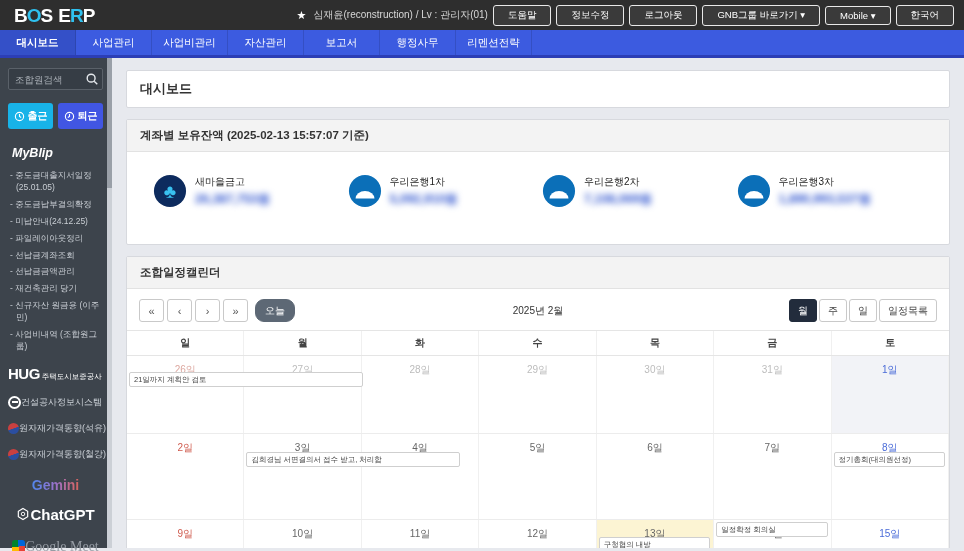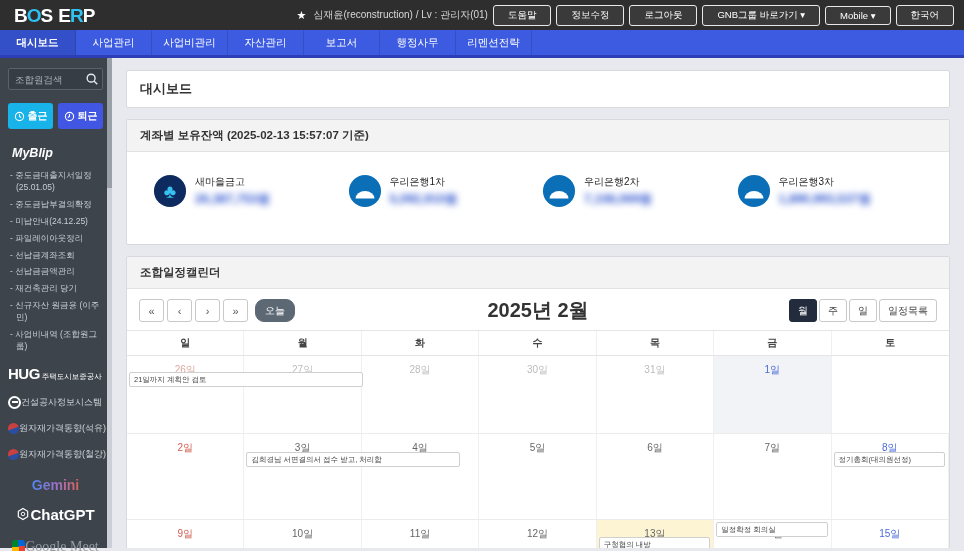--- a/index.html
+++ b/index.html
@@ -84,22 +84,22 @@
   .acct-name { font-size:10px; color:#222; margin-bottom:2px; }
   .acct-amt { font-size:12.5px; font-weight:bold; color:#3156cf; filter:blur(3px); white-space:nowrap; }
 
   
   .cal-toolbar { display:flex; align-items:center; padding:10px 12px 8px; position:relative; }
   .tb-btn { height:23px; min-width:25px; background:#fff; border:1px solid #c9c9c9;
     border-radius:3px; color:#555; font-size:11px; cursor:pointer; margin-right:3px;
     font-family:inherit; padding:0 6px; }
   .tb-today { background:#5d6875; border-color:#5d6875; color:#fff; font-size:10px;
     margin-left:4px; padding:0 9px;border-radius:9px; }
-  .cal-title { position:absolute; left:0; right:0; text-align:center; font-size:20px;
-    font-weight:bold; color:#333; pointer-events:none; }
+  .cal-title { position:absolute; left:0; right:0; text-align:center; font-size:10px;
+    font-weight:normal; color:#333; pointer-events:none; }
   .tb-views { margin-left:auto; display:flex; gap:2px; }
   .tb-view { height:23px; background:#fff; border:1px solid #c9c9c9; border-radius:3px;
     color:#444; font-size:10px; cursor:pointer; padding:0 8px; font-family:inherit; }
   .tb-view.active { background:#222c3c; border-color:#222c3c; color:#fff; }
 
   .cal-dayheader { display:grid; grid-template-columns:repeat(7,1fr);
     border-top:1px solid #e5e5e5; border-bottom:1px solid #e5e5e5; }
   .dh { text-align:center; font-size:10px; font-weight:bold; color:#444; padding:5px 0;
     border-right:1px solid #f0f0f0; }
   .dh:last-child { border-right:none; }
@@ -299,20 +299,21 @@
         <div class="dh">수</div>
         <div class="dh">목</div>
         <div class="dh">금</div>
         <div class="dh">토</div>
       </div>
 
       <div class="cal-row r1">
         <div class="cell prevsun"><span class="dnum">26일</span></div>
         <div class="cell prev"><span class="dnum">27일</span></div>
         <div class="cell prev"><span class="dnum">28일</span></div>
+        <div class="cell prev"><span class="dnum">29일</span></div>
         <div class="cell prev"><span class="dnum">30일</span></div>
         <div class="cell prev"><span class="dnum">31일</span></div>
         <div class="cell sat satbg"><span class="dnum">1일</span></div>
         <div class="ev" style="left:2px; width:28.5%; top:16px;">21일까지 계획안 검토</div>
       </div>
 
       <div class="cal-row r2">
         <div class="cell sun"><span class="dnum">2일</span></div>
         <div class="cell"><span class="dnum">3일</span></div>
         <div class="cell"><span class="dnum">4일</span></div>

